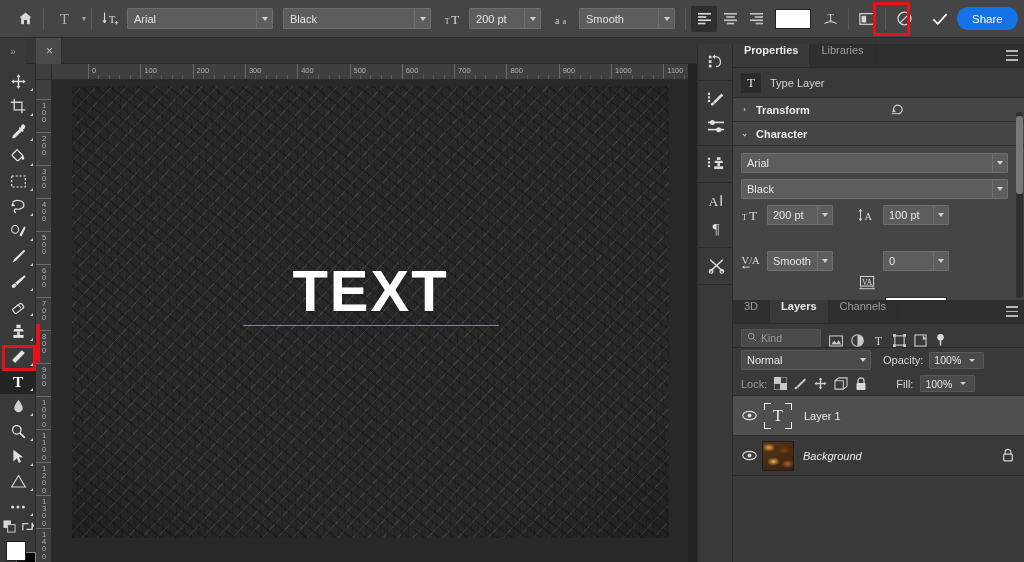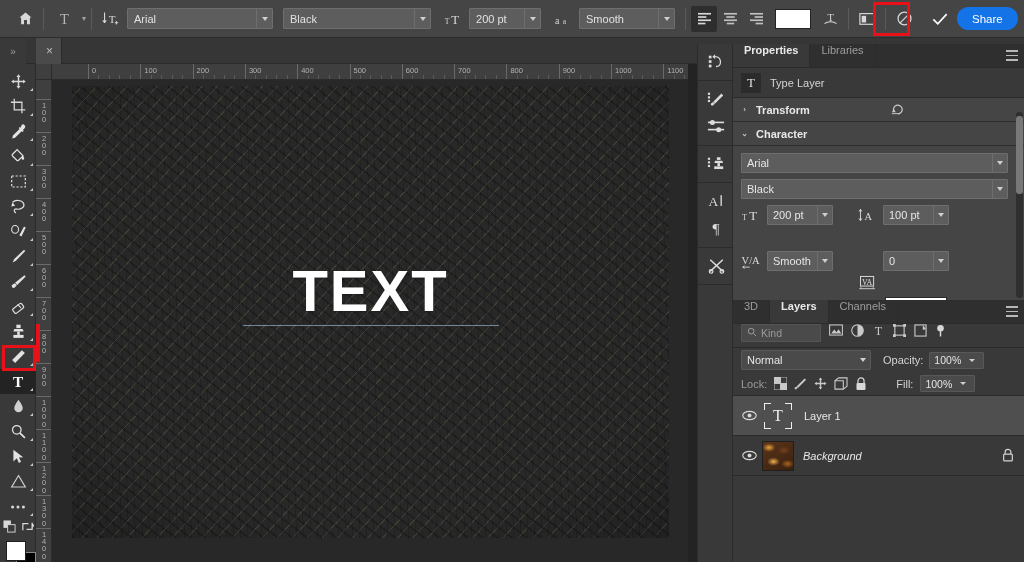--- a/index.html
+++ b/index.html
@@ -235,21 +235,21 @@
             color:#dcdcdc; flex:none; }
   .char-color-sw { width:62px; height:17px; background:#ffffff; border:1px solid #2b2b2b; }
   .pscroll {
     position:absolute; right:1px; width:7px; background:#2f2f2f; border-radius:3px;
   }
   .pscroll i { display:block; width:7px; background:#787878; border-radius:3px; }
 
   
   .layers { position:absolute; left:0; top:256px; width:291px; height:262px; background:#393939; }
   .lrow-filter {
-    height:24px; display:flex; align-items:flex-start; gap:8px; padding:0 8px;
+    height:24px; display:flex; align-items:flex-end; gap:8px; padding:0 8px;
     border-bottom:1px solid #2b2b2b;
   }
   .kind-box {
     width:80px; height:18px; background:#4a4a4a; border:1px solid #555;
     display:flex; align-items:center; gap:4px; padding-left:5px; color:#9a9a9a;
     font-size:10.5px; border-radius:1px;
   }
   .fic { color:#c9c9c9; display:flex; align-items:center; }
   .lrow-blend { height:24px; display:flex; align-items:center; padding:0 8px; gap:6px; }
   .lrow-lock  { height:24px; display:flex; align-items:center; padding:0 8px; gap:7px;

